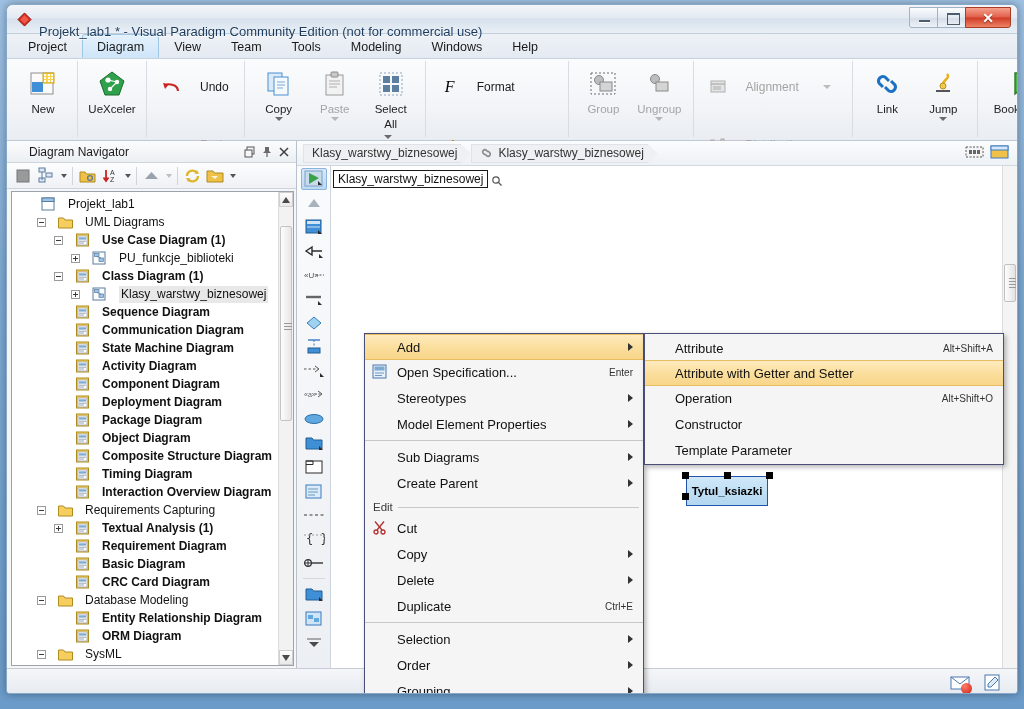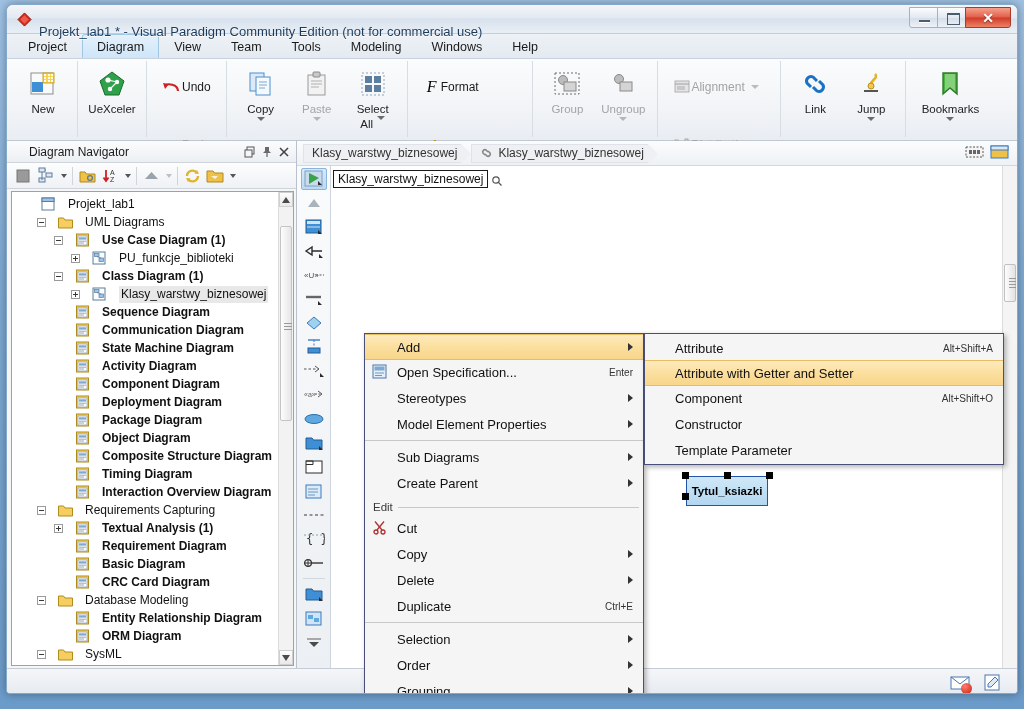--- a/index.html
+++ b/index.html
@@ -118,21 +118,21 @@
   .rbtn .ic { height: 34px; display:flex; align-items:center; justify-content:center; }
   .rbtn .lb { font-size: 11.5px; color:#222; text-align:center; line-height:13px; margin-top:2px;}
   .rbtn.dis .lb { color:#a4a4a4; }
   .caret-down {
     display:block; width:0;height:0;margin:1px auto 0 auto;
     border-left:4px solid transparent;border-right:4px solid transparent;
     border-top:4px solid #6b6b6b;
   }
   .caret-down.dis { border-top-color:#b6b6b6; }
   .rstack { display:flex; flex-direction:column; justify-content:center; height:70px; padding:0 4px;}
-  .rrow { display:flex; align-items:center; gap:0; padding:3px 5px; cursor:default;margin-top:36px; }
+  .rrow { display:flex; align-items:center; gap:18px; padding:3px 5px; cursor:default;margin-top:36px; }
   .rrow .lbl { font-size:12px; color:#1a1a1a; white-space:nowrap; }
   .rrow.dis .lbl { color:#a4a4a4; }
   .mini-caret { width:0;height:0;border-left:4px solid transparent;border-right:4px solid transparent;border-top:4px solid #7d7d7d; margin-left:6px;}
   .mini-caret.dis { border-top-color:#bbb; }
 
   
   .body-area { display:flex; height: 527px; background:#f0f0f0; }
 
   
   .navpanel {
@@ -436,21 +436,21 @@
         <div class="ic">
           <svg width="28" height="28" viewBox="0 0 28 28">
             <rect x="3" y="3" width="22" height="22" fill="none" stroke="#8da4bb" stroke-dasharray="2 2"></rect>
             <rect x="6" y="6" width="7" height="7" fill="#5d7f9f"></rect>
                 <rect x="15" y="6" width="7" height="7" fill="#5d7f9f"></rect>
             <rect x="6" y="15" width="7" height="7" fill="#5d7f9f"></rect>
                 <rect x="15" y="15" width="7" height="7" fill="#5d7f9f"></rect>
           </svg>
         </div>
         <div class="lb">Select</div>
-        <div style="display:flex;gap:4px;">
+        <div style="display:flex;gap:4px;flex-direction:column;">
           <span class="lb">All</span>
           <i class="caret-down" style="margin:0"></i>
         </div>
       </div>
     </div>
 
     <div class="rgroup">
       <div class="rstack">
         <div class="rrow">
           <span style="font-family:'Liberation Serif',serif;font-style:italic;font-size:16px;width:18px;text-align:center;">F</span>
@@ -1310,21 +1310,21 @@
 
   <div class="ctxmenu ctx-sub" id="ctx-sub">
         <div class="mi">
           <span class="txt">Attribute</span>
           <span class="accel">Alt+Shift+A</span>
         </div>
         <div class="mi hl">
           <span class="txt">Attribute with Getter and Setter</span>
         </div>
         <div class="mi">
-          <span class="txt">Component</span>
+          <span class="txt">Operation</span>
           <span class="accel">Alt+Shift+O</span>
         </div>
         <div class="mi">
           <span class="txt">Constructor</span>
         </div>
         <div class="mi">
           <span class="txt">Template Parameter</span>
         </div>
       </div>
 

